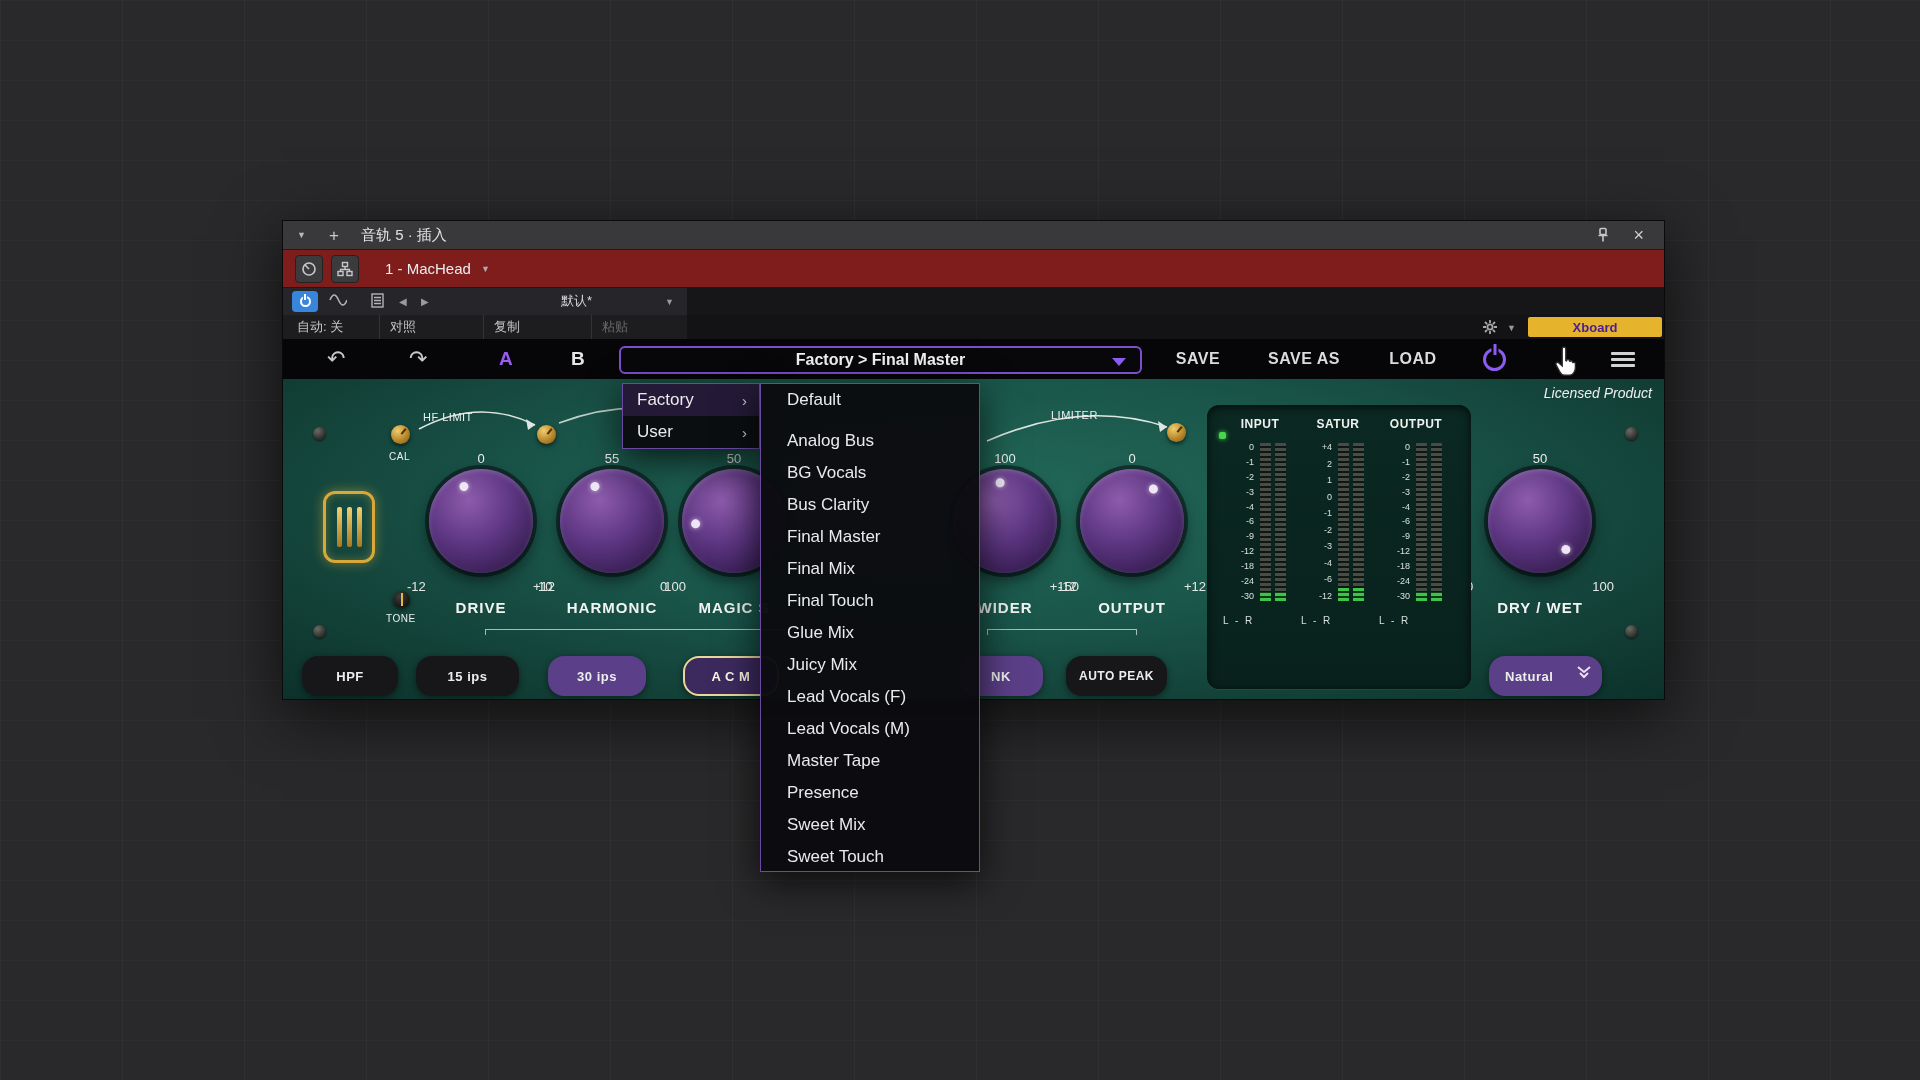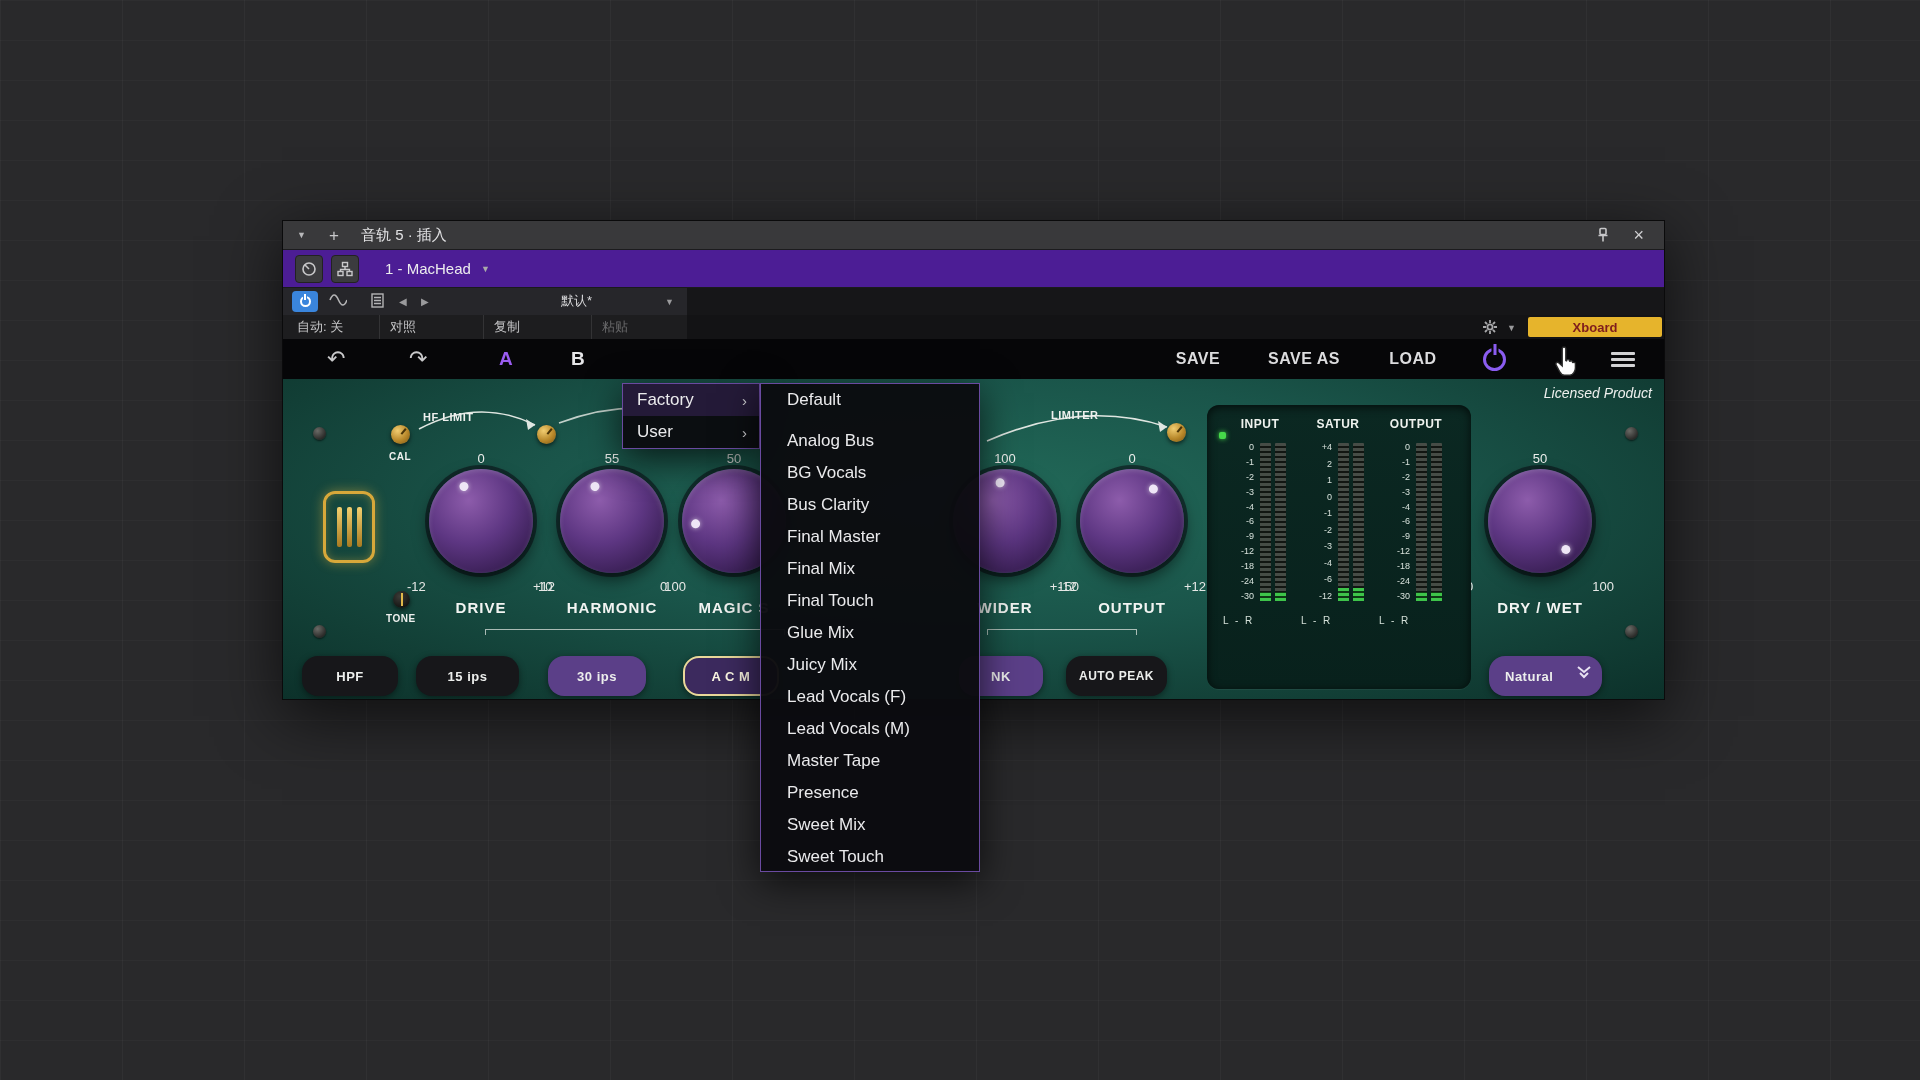--- a/index.html
+++ b/index.html
@@ -18,21 +18,21 @@
   .window { position:absolute; left:282px; top:220px; width:1383px; height:480px;
     box-shadow:0 16px 60px rgba(0,0,0,.65); border:1px solid #0a0a0b; background:#0a0a0c; }
   .titlebar { position:relative; height:29px; background:#39393b; border-bottom:1px solid #1c1c1e;
     display:flex; align-items:center; color:#cfcfd1; }
   .tb-caret { position:absolute; left:14px; font-size:9px; color:#b8b8ba; cursor:default; }
   .tb-plus { position:absolute; left:46px; font-size:17px; color:#c8c8ca; line-height:1; }
   .tb-title { position:absolute; left:78px; font-size:15px; color:#e2e2e4; }
   .tb-pin { position:absolute; right:54px; top:6px; }
   .tb-close { position:absolute; right:20px; font-size:18px; color:#d0d0d2; line-height:1; }
 
-  .row2 { position:relative; height:38px; background:#4c1d95; border-bottom:1px solid #1a1a1c;
+  .row2 { position:relative; height:38px; background:#7f1d1d; border-bottom:1px solid #1a1a1c;
     display:flex; align-items:center;text-align:right; }
   .icon-btn { width:28px; height:28px; background:#3b3b3e; border:1px solid #222;
     border-radius:4px; display:flex; align-items:center; justify-content:center; }
   .icon-btn + .icon-btn { margin-left:8px; }
   .row2 .icon-btn:first-child { margin-left:12px; }
   .selector { margin-left:26px; font-size:15px; color:#ececee; display:flex; align-items:center; gap:10px; }
   .selector .caret { font-size:9px; color:#aaa; }
 
   .row3 { position:relative; height:27px; background:#161618; }
   .row3-left { position:absolute; left:0; top:0; width:404px; height:27px; background:#26262a; }
@@ -49,21 +49,21 @@
 
   .row4 { position:relative; height:24px; background:#131315; }
   .row4-left { position:absolute; left:0; top:0; width:404px; height:24px; background:#1d1d1f; }
   .r4-label { position:absolute; top:0; height:24px; display:flex; align-items:center;
     font-size:13px; color:#c6c6c8; padding:0 10px; }
   .r4-sep { border-left:1px solid #333335; }
   .r4-dim { color:#6a6a6c; }
   .gear-btn { position:absolute; top:5px; }
   .r4-caret { position:absolute; top:8px; font-size:9px; color:#9a9a9c; }
   .xboard { position:absolute; right:2px; top:2px; width:134px; height:20px; background:#e6b42c;
-    color:#7f1d1d; font-size:13px; font-weight:bold; display:flex; align-items:center;
+    color:#4c1d95; font-size:13px; font-weight:bold; display:flex; align-items:center;
     justify-content:center; border-radius:2px; }
 
   
   .pheader { position:relative; height:40px; background:#060608; }
   .ph-ic { position:absolute; top:0; height:40px; display:flex; align-items:center; color:#c9c9cb; }
   .undo { left:44px; font-size:22px; }
   .redo { left:126px; font-size:22px; }
   .ab { font-size:19px; font-weight:bold; }
   .a-btn { left:216px; color:#9a5cf0; }
   .b-btn { left:288px; color:#e6e6e8; }
@@ -104,21 +104,21 @@
   .knob-dot { position:absolute; left:50%; top:9px; width:9px; height:9px; margin-left:-4.5px;
     border-radius:50%; background:#eee6f6; box-shadow:0 0 5px rgba(255,255,255,.65); }
   .knob-min { position:absolute; left:6px; top:128px; font-size:13px; color:#e6e8e6; }
   .knob-max { position:absolute; right:6px; top:128px; font-size:13px; color:#e6e8e6; }
   .knob-name { position:absolute; left:0; right:0; top:148px; text-align:center;
     font-size:15px; font-weight:bold; color:#f2f4f2; letter-spacing:1px; }
 
   .bracket { position:absolute; top:250px; height:6px; border-top:1px solid #cfd8d2;
     border-left:1px solid #cfd8d2; border-right:1px solid #cfd8d2; opacity:.8; }
 
-  .mini-label { position:absolute; font-size:11px; font-weight:bold; color:#eef0ee; letter-spacing:.5px; }
+  .mini-label { position:absolute; font-size:11px; font-weight:normal; color:#eef0ee; letter-spacing:.5px; }
   .gold-knob { position:absolute; width:19px; height:19px; border-radius:50%;
     background:radial-gradient(circle at 35% 30%, #f0cc70, #b8882a 55%, #7a5414 100%);
     box-shadow:0 2px 4px rgba(0,0,0,.6); }
   .gold-knob::before { content:""; position:absolute; left:50%; top:2px; width:2px; height:7px;
     margin-left:-1px; background:#4a3408; transform-origin:50% 7.5px; transform:rotate(40deg); }
   .tone-knob { position:absolute; width:17px; height:17px; border-radius:50%;
     background:radial-gradient(circle at 40% 32%, #3c3c38, #141412 75%); box-shadow:0 2px 4px rgba(0,0,0,.6); }
   .tone-knob::before { content:""; position:absolute; left:50%; top:2px; width:2px; height:13px;
     margin-left:-1px; background:#e0b84a; }
 
@@ -249,20 +249,24 @@
     </span>
     <span class="r4-caret" style="left:1224px">▼</span>
     <span class="xboard">Xboard</span>
   </div>
 
   <div class="pheader">
     <span class="ph-ic undo">↶</span>
     <span class="ph-ic redo">↷</span>
     <span class="ph-ic ab a-btn">A</span>
     <span class="ph-ic ab b-btn">B</span>
+    <div class="combo">
+      <span>Factory &gt; Final Master</span>
+      <span class="combo-tri"></span>
+    </div>
     <span class="ph-ic ph-txt save">SAVE</span>
     <span class="ph-ic ph-txt saveas">SAVE AS</span>
     <span class="ph-ic ph-txt load">LOAD</span>
     <span class="ph-power"></span>
     <span class="burger">
         <div></div>
         <div></div>
         <div></div>
       </span>
   </div>

